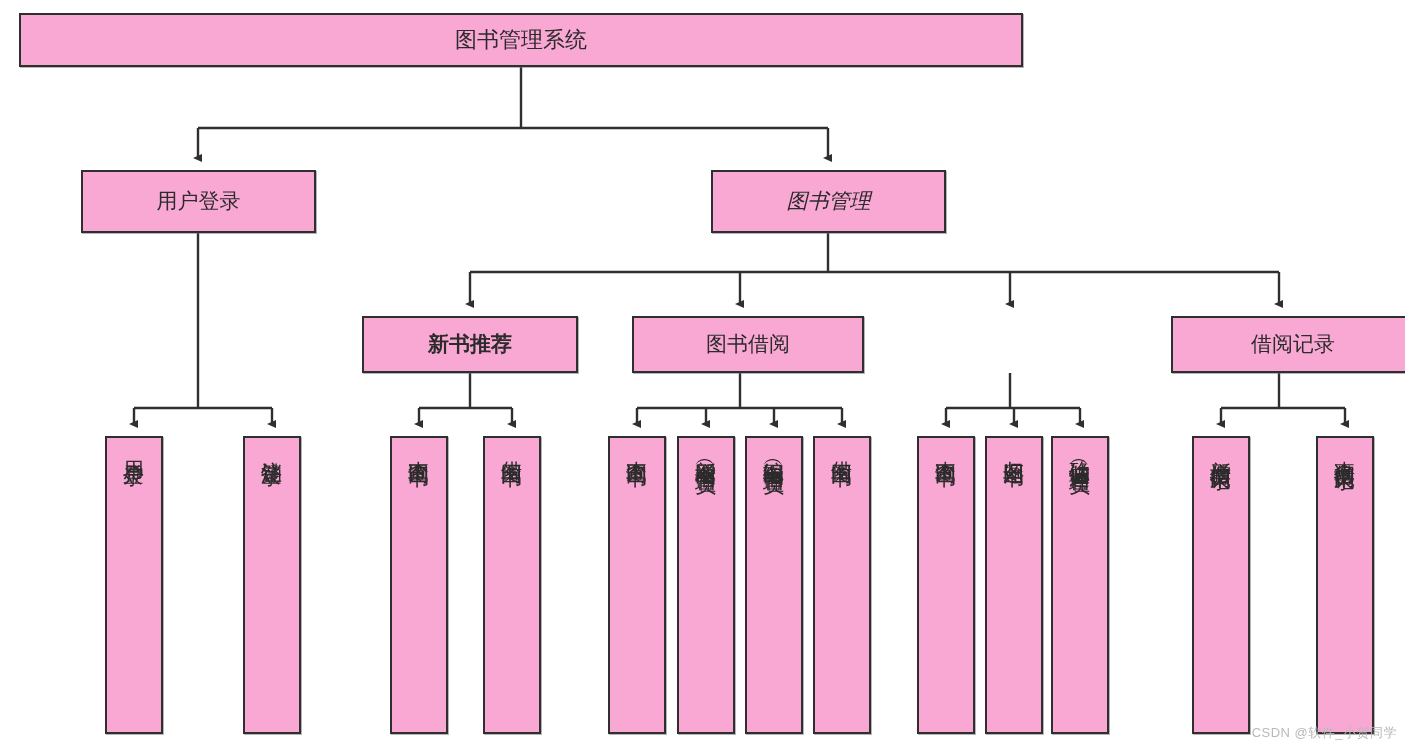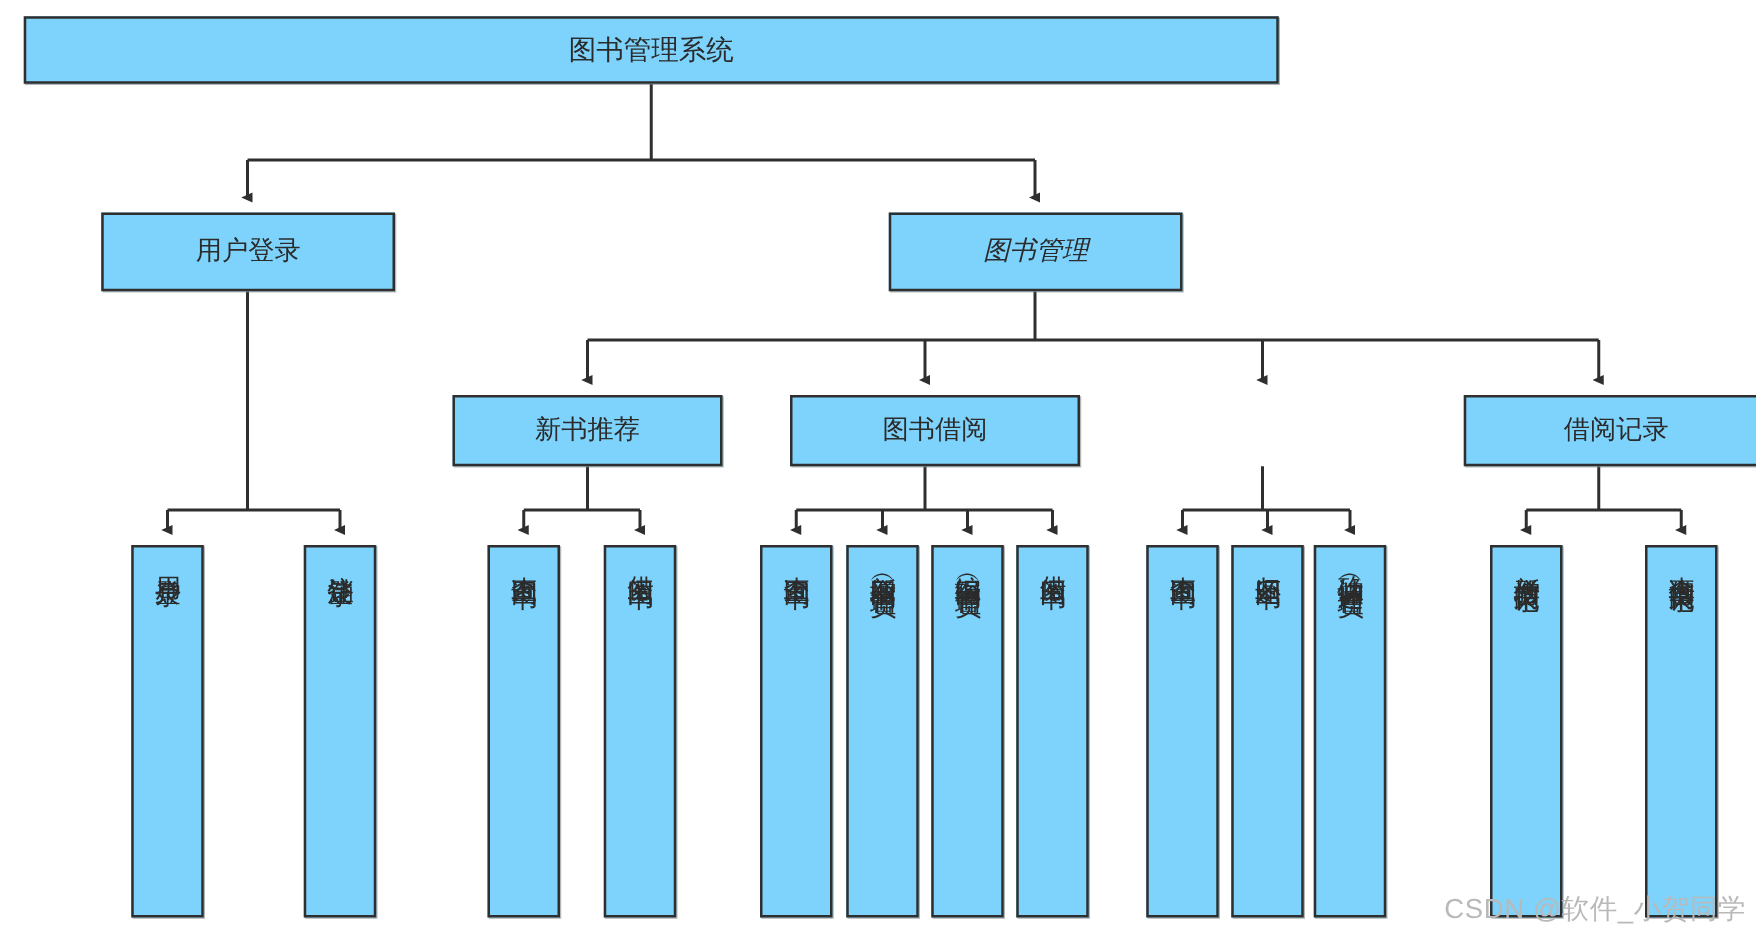--- a/index.html
+++ b/index.html
@@ -23,21 +23,21 @@
     position: absolute;
     left: 0;
     top: 0;
     width: 1405px;
     height: 747px;
     pointer-events: none;
   }
   .node {
     position: absolute;
     box-sizing: border-box;
-    background: #7dd3fc;
+    background: #f9a8d4;
     border: 2px solid #2f2f2f;
     display: flex;
     align-items: center;
     justify-content: center;
     box-shadow: 1px 1px 0 rgba(120,120,120,0.55);
   }
   .node .label {
     color: #2b2b2b;
     text-align: center;
     line-height: 1.18;
@@ -58,21 +58,21 @@
     letter-spacing: 2px;
     line-height: 1;
   }
   .node.root .label {
     font-size: 22px;
   }
   #watermark {
     position: absolute;
     right: 8px;
     bottom: 5px;
-    font-size: 22px;
+    font-size: 13px;
     color: #b9b9b9;
     letter-spacing: 0.5px;
     white-space: nowrap;
   }
 </style>
 </head>
 <body>
 
 <div id="diagram-root">
 
@@ -134,21 +134,21 @@
     <span class="label">图书管理系统</span>
   </div>
 
   <div class="node horizontal" style="left:81px; top:170px; width:235px; height:63px;">
     <span class="label">用户登录</span>
   </div>
   <div class="node horizontal" style="left:711px; top:170px; width:235px; height:63px;font-style:italic;">
     <span class="label">图书管理</span>
   </div>
 
-  <div class="node horizontal" style="left:362px; top:316px; width:216px; height:57px;">
+  <div class="node horizontal" style="left:362px; top:316px; width:216px; height:57px;font-weight:bold;">
     <span class="label">新书推荐</span>
   </div>
   <div class="node horizontal" style="left:632px; top:316px; width:232px; height:57px;">
     <span class="label">图书借阅</span>
   </div>
   <div class="node horizontal" style="left:1171px; top:316px; width:244px; height:57px;">
     <span class="label">借阅记录</span>
   </div>
 
   <div class="node vertical" style="left:105px; top:436px; width:58px; height:298px;">

